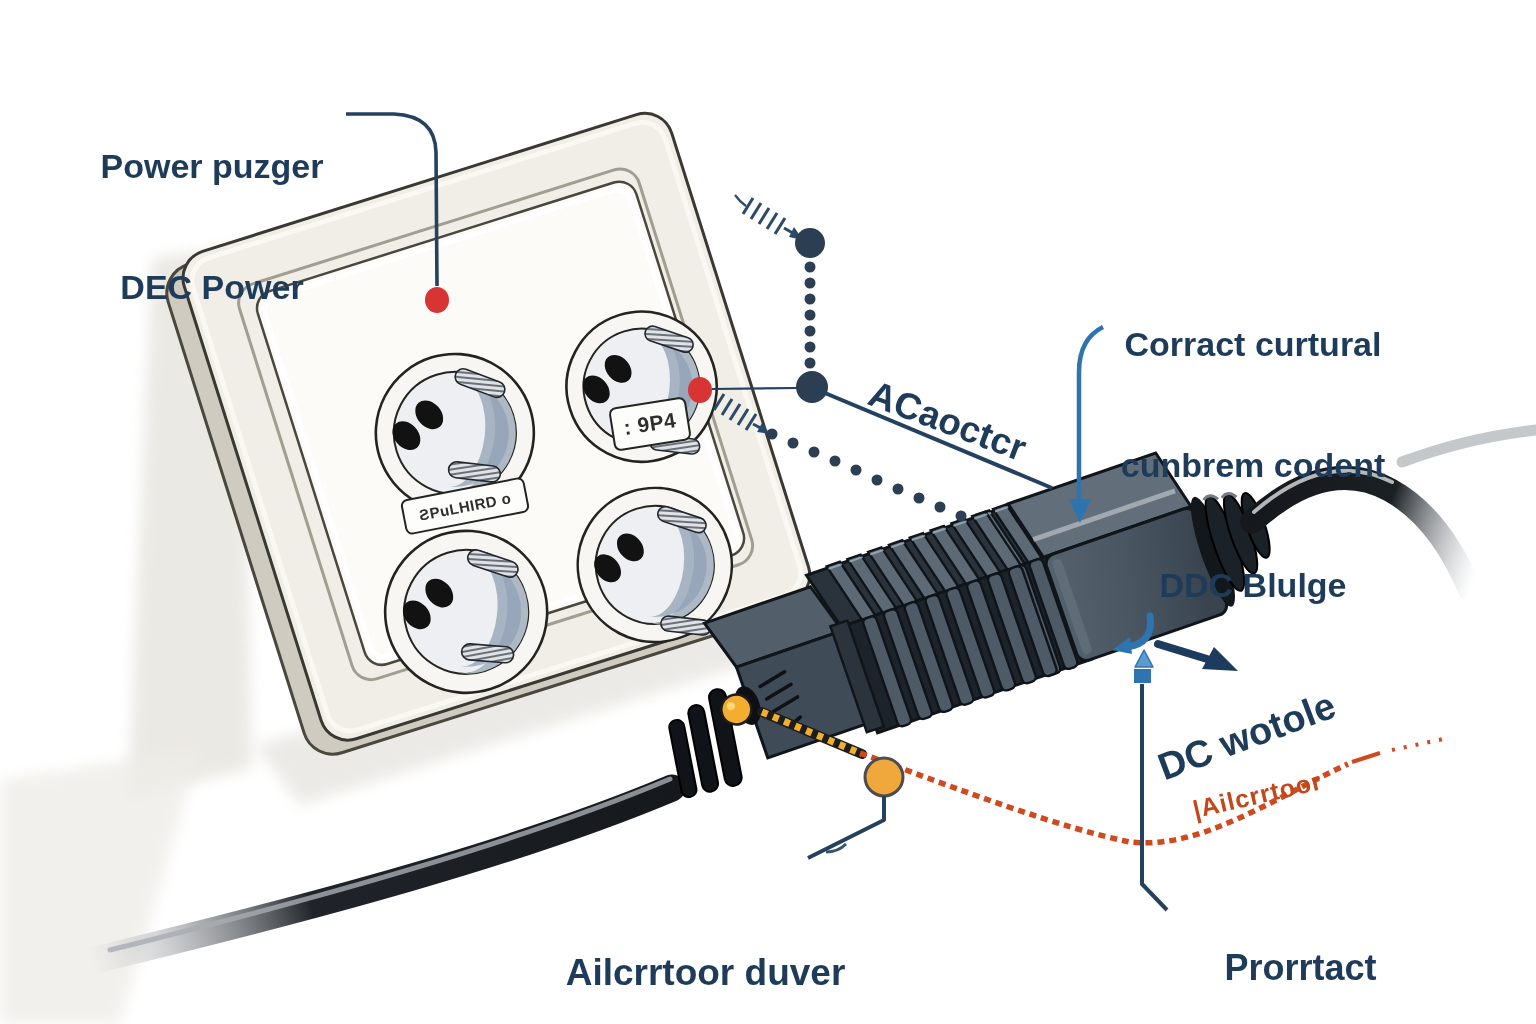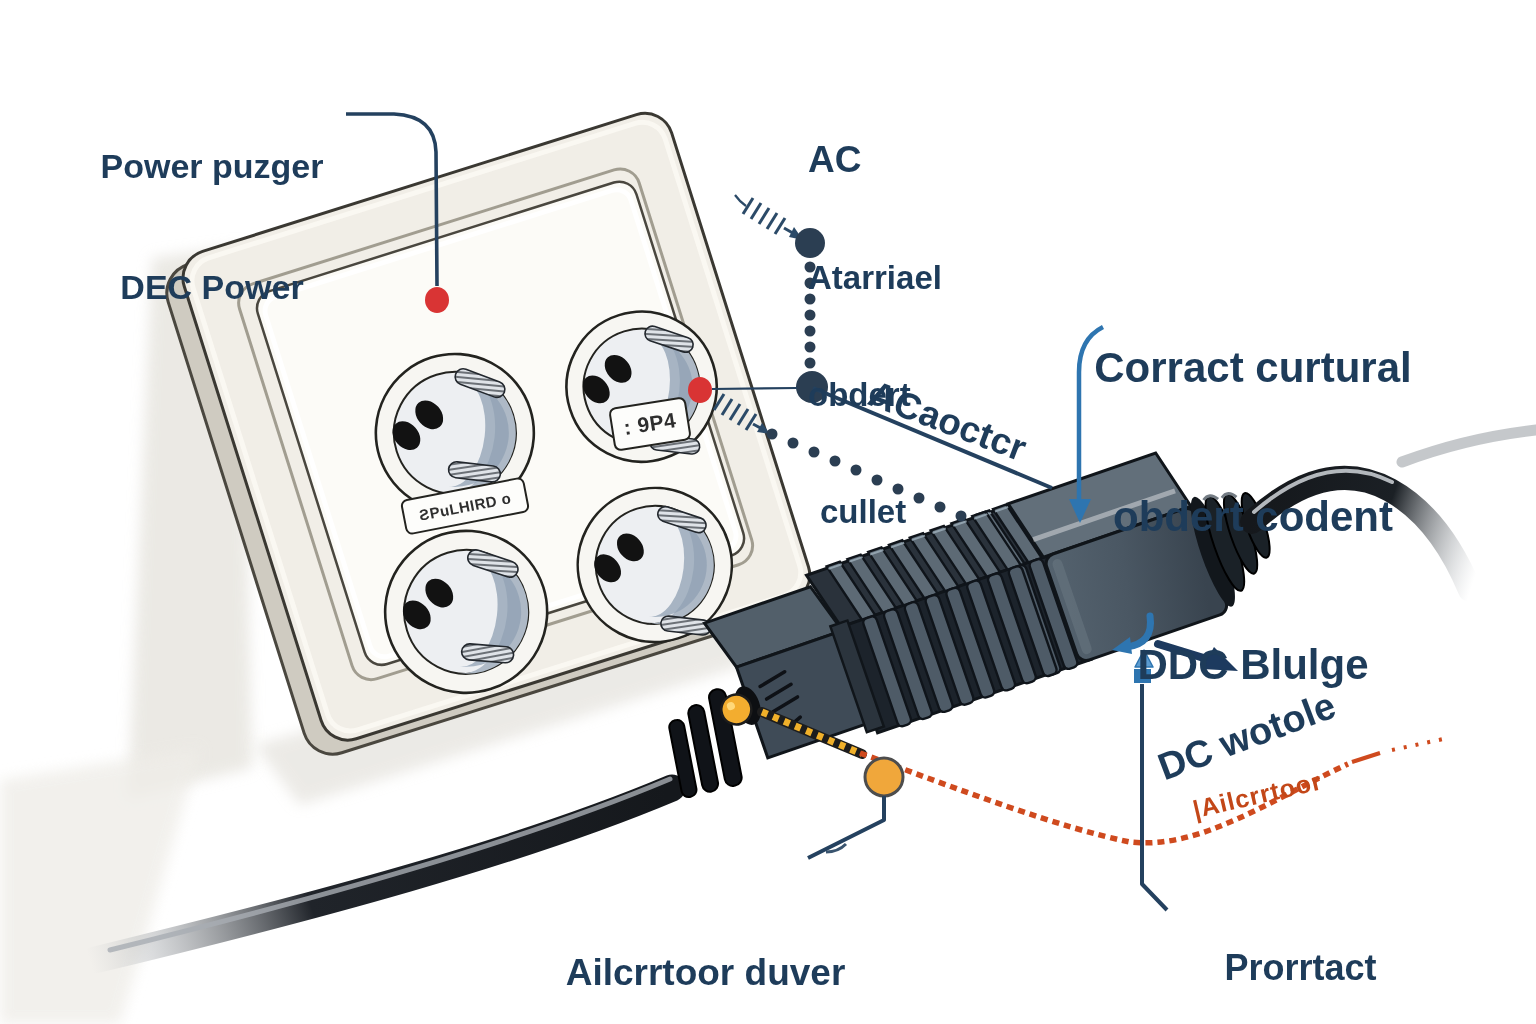--- a/index.html
+++ b/index.html
@@ -286,30 +286,24 @@
     <path d="M884,796 L884,820 L808,858" fill="none" stroke="#24415f" stroke-width="4"></path>
     <path d="M846,844 Q838,852 826,852" fill="none" stroke="#24415f" stroke-width="3" opacity="0.9"></path>
   </g>
 </svg>
 
 <div class="lbl c" style="left:72px;top:66px;width:280px;font-size:34px;">
   <span class="ln">Power puzger</span>
   <span class="ln">DEC Power</span>
 </div>
 
-<div class="lbl" style="left:808px;top:60px;width:220px;font-size:33px;">
-  <span class="ln" style="font-size:37px;">AC</span>
-  <span class="ln">Atarriael</span>
-  <span class="ln">obdert</span>
-  <span class="ln" style="padding-left:12px;">cullet</span>
-</div>
-
-<div class="lbl c" style="left:1078px;top:244px;width:350px;font-size:42px;">
+
+<div class="lbl c" style="left:1078px;top:244px;width:350px;font-size:34px;">
   <span class="ln">Corract curtural</span>
-  <span class="ln">obdert codent</span>
+  <span class="ln">cunbrem codent</span>
   <span class="ln">DDC Blulge</span>
 </div>
 
 <div class="lbl rot20" style="left:878px;top:372px;font-size:37px;">ACaoctcr</div>
 
 <div class="lbl rotm21" style="left:1152px;top:748px;font-size:38px;">DC wotole</div>
 
 <div class="lbl rotm13" style="left:1190px;top:796px;font-size:25px;color:#c34718;letter-spacing:1px;">|Ailcrrtoor</div>
 
 <div class="lbl c" style="left:528px;top:864px;width:355px;font-size:37px;">

